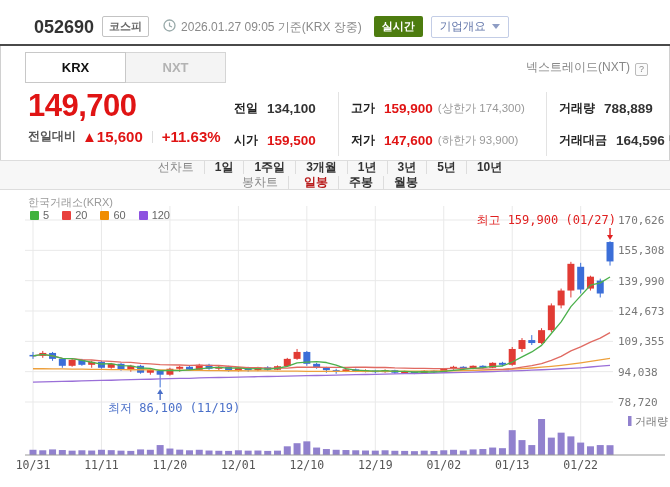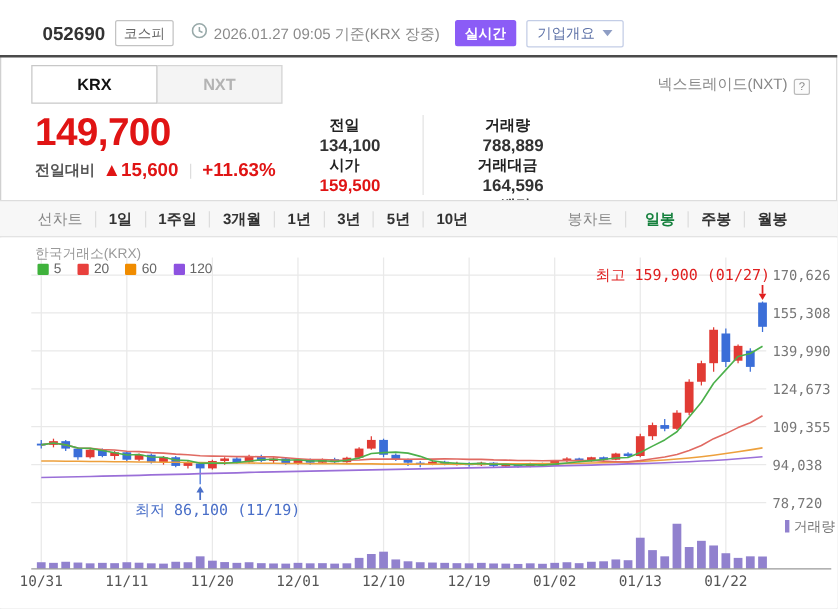--- a/index.html
+++ b/index.html
@@ -4,25 +4,25 @@
 <style>
   * { margin:0; padding:0; box-sizing:border-box; }
   body { background:#fff; font-family:"Liberation Sans", sans-serif; }
   .page { position:relative; width:670px; height:487px; background:#fff; overflow:hidden; }
   .frame { position:absolute; top:44px; left:0; right:0; bottom:0; border:1px solid #d0d0d0; border-top:none; pointer-events:none; }
   .header-divider { position:absolute; top:44px; left:0; width:670px; height:2px; background:#4a4a4a; }
 
   
   .header { position:absolute; top:10px; left:28px; right:16px; height:30px; display:flex; align-items:center; }
   .stock-title { font-size:21px; font-weight:700; color:#1a1a1a; letter-spacing:-0.5px; }
-  .stock-code { font-size:15px; font-weight:700; color:#333; margin-left:6px; margin-top:4px; }
-  .badge-kospi { margin-left:8px; margin-top:3px; font-size:11px; font-weight:400; color:#666; border:1px solid #c3c3c3; background:#fff; padding:2px 6px; border-radius:2px; }
+  .stock-code { font-size:18px; font-weight:700; color:#333; margin-left:6px; margin-top:4px; }
+  .badge-kospi { margin-left:8px; margin-top:3px; font-size:11px; font-weight:700; color:#666; border:1px solid #c3c3c3; background:#fff; padding:2px 6px; border-radius:2px; }
   .clock-icon { margin-left:14px; margin-top:3px; }
   .date-text { font-size:12px; color:#8a8a8a; margin-left:5px; margin-top:4px; }
-  .badge-realtime { margin-left:12px; margin-top:3px; font-size:11px; font-weight:700; color:#fff; background:#8b5cf6; padding:3px 8px; border-radius:2px; }
+  .badge-realtime { margin-left:12px; margin-top:3px; font-size:11px; font-weight:700; color:#fff; background:#4d7c0f; padding:3px 8px; border-radius:2px; }
   .btn-overview { margin-left:8px; margin-top:3px; font-size:11.5px; font-weight:400; color:#5f73a8; background:#fff; border:1px solid #c3cde6; padding:2px 8px 3px 8px; border-radius:2px; display:flex; align-items:center; cursor:pointer; }
   .tri-down { display:inline-block; width:0; height:0; border-left:4px solid transparent; border-right:4px solid transparent; border-top:5px solid #8e9dc4; margin-left:6px; }
 
   
   .tab { position:absolute; top:52px; width:101px; height:31px; line-height:29px; text-align:center; font-size:13px; font-weight:700; }
   .tab-krx { left:25px; background:#fff; border:1px solid #c8c8c8; color:#111; z-index:2; }
   .tab-nxt { left:125px; background:#f4f4f4; border:1px solid #d5d5d5; color:#b3b3b3; }
   .nxt-link { position:absolute; top:59px; right:22px; display:flex; align-items:flex-end; font-size:12px; color:#888; }
   .help-box { margin-left:5px; width:13px; height:13px; border:1px solid #bbb; border-radius:2px; font-size:9px; line-height:11px; text-align:center; color:#888; background:#fbfbfb; }
 
@@ -30,35 +30,35 @@
   .big-price { position:absolute; top:88px; left:28px; font-size:31px; font-weight:700; color:#e01414; letter-spacing:-0.5px; }
   .change-row { position:absolute; top:128px; left:28px; display:flex; align-items:center; }
   .change-label { font-size:12px; font-weight:700; color:#555; }
   .change-up { font-size:15px; font-weight:700; color:#e01414; margin-left:6px; }
   .change-div { width:1px; height:12px; background:#ddd; margin:0 9px; }
   .change-pct { font-size:15px; font-weight:700; color:#e01414; }
 
   .stats-grid { position:absolute; top:92px; left:234px; display:flex; }
   .stats-col { display:flex; flex-direction:column; }
   .stats-col.bordered { border-left:1px solid #e3e3e3; padding-left:12px; margin-left:12px; }
-  .stat-cell { height:32px; display:flex; align-items:center; white-space:nowrap;flex-direction:column; }
+  .stat-cell { height:32px; display:flex; align-items:center; white-space:nowrap; }
   .stat-label { font-size:12px; font-weight:700; color:#222; margin-right:9px; }
   .stat-value { font-size:13.5px; font-weight:700; color:#333; }
   .stat-value.red { color:#e01414; }
   .stat-extra { font-size:11.5px; color:#999; margin-left:5px; }
   .stat-unit { font-size:12px; font-weight:700; color:#333; margin-left:4px; }
   .col1 { width:92px; } .col2 { width:196px; } .col3 { width:132px; }
 
   
-  .toolbar { position:absolute; top:160px; left:0; width:670px; height:30px; background:#f7f7f7; border-top:1px solid #ddd; border-bottom:1px solid #ddd; display:flex; align-items:center; justify-content:space-between; padding:0 30px; }
+  .toolbar { position:absolute; top:160px; left:0; width:670px; height:30px; background:#f7f7f7; border-top:1px solid #ddd; border-bottom:1px solid #ddd; display:flex; align-items:center; justify-content:space-between; padding:0 30px;flex-direction:column; }
   .tb-group { display:flex; align-items:center; }
   .tb-item { font-size:12px; font-weight:700; color:#333; padding:0 10px; border-left:1px solid #ddd; cursor:pointer; line-height:13px; }
   .tb-item:first-child { border-left:none; padding-left:0; }
   .tb-item.dim { color:#888; font-weight:400; cursor:default; }
-  .tb-item.selected { color:#15803d;padding-left:15px; }
+  .tb-item.selected { color:#b91c1c;padding-left:15px; }
 
   
   .chart-section { position:absolute; top:190px; left:0; width:670px; height:297px; background:#fff; }
   .exchange-label { position:absolute; top:5px; left:28px; font-size:11px; color:#9a9a9a; }
   .ma-legend { position:absolute; top:19px; left:30px; display:flex; align-items:center; }
   .ma-item { display:flex; align-items:center; margin-right:13px; font-size:11px; color:#666; }
   .ma-swatch { width:9px; height:9px; border-radius:1px; margin-right:4px; display:inline-block; }
   #chart-svg { position:absolute; top:0; left:0; }
 </style>
 </head>
@@ -102,20 +102,32 @@
 
   <div class="stats-grid">
     <div class="stats-col col1">
       <div class="stat-cell">
         <span class="stat-label">전일</span>
         <span class="stat-value">134,100</span>
       </div>
       <div class="stat-cell">
         <span class="stat-label">시가</span>
         <span class="stat-value red">159,500</span>
+      </div>
+    </div>
+    <div class="stats-col col2 bordered">
+      <div class="stat-cell">
+        <span class="stat-label">고가</span>
+        <span class="stat-value red">159,900</span>
+        <span class="stat-extra">(상한가 174,300)</span>
+      </div>
+      <div class="stat-cell">
+        <span class="stat-label">저가</span>
+        <span class="stat-value red">147,600</span>
+        <span class="stat-extra">(하한가 93,900)</span>
       </div>
     </div>
     <div class="stats-col col3 bordered">
       <div class="stat-cell">
         <span class="stat-label">거래량</span>
         <span class="stat-value">788,889</span>
       </div>
       <div class="stat-cell">
         <span class="stat-label">거래대금</span>
         <span class="stat-value">164,596</span>

